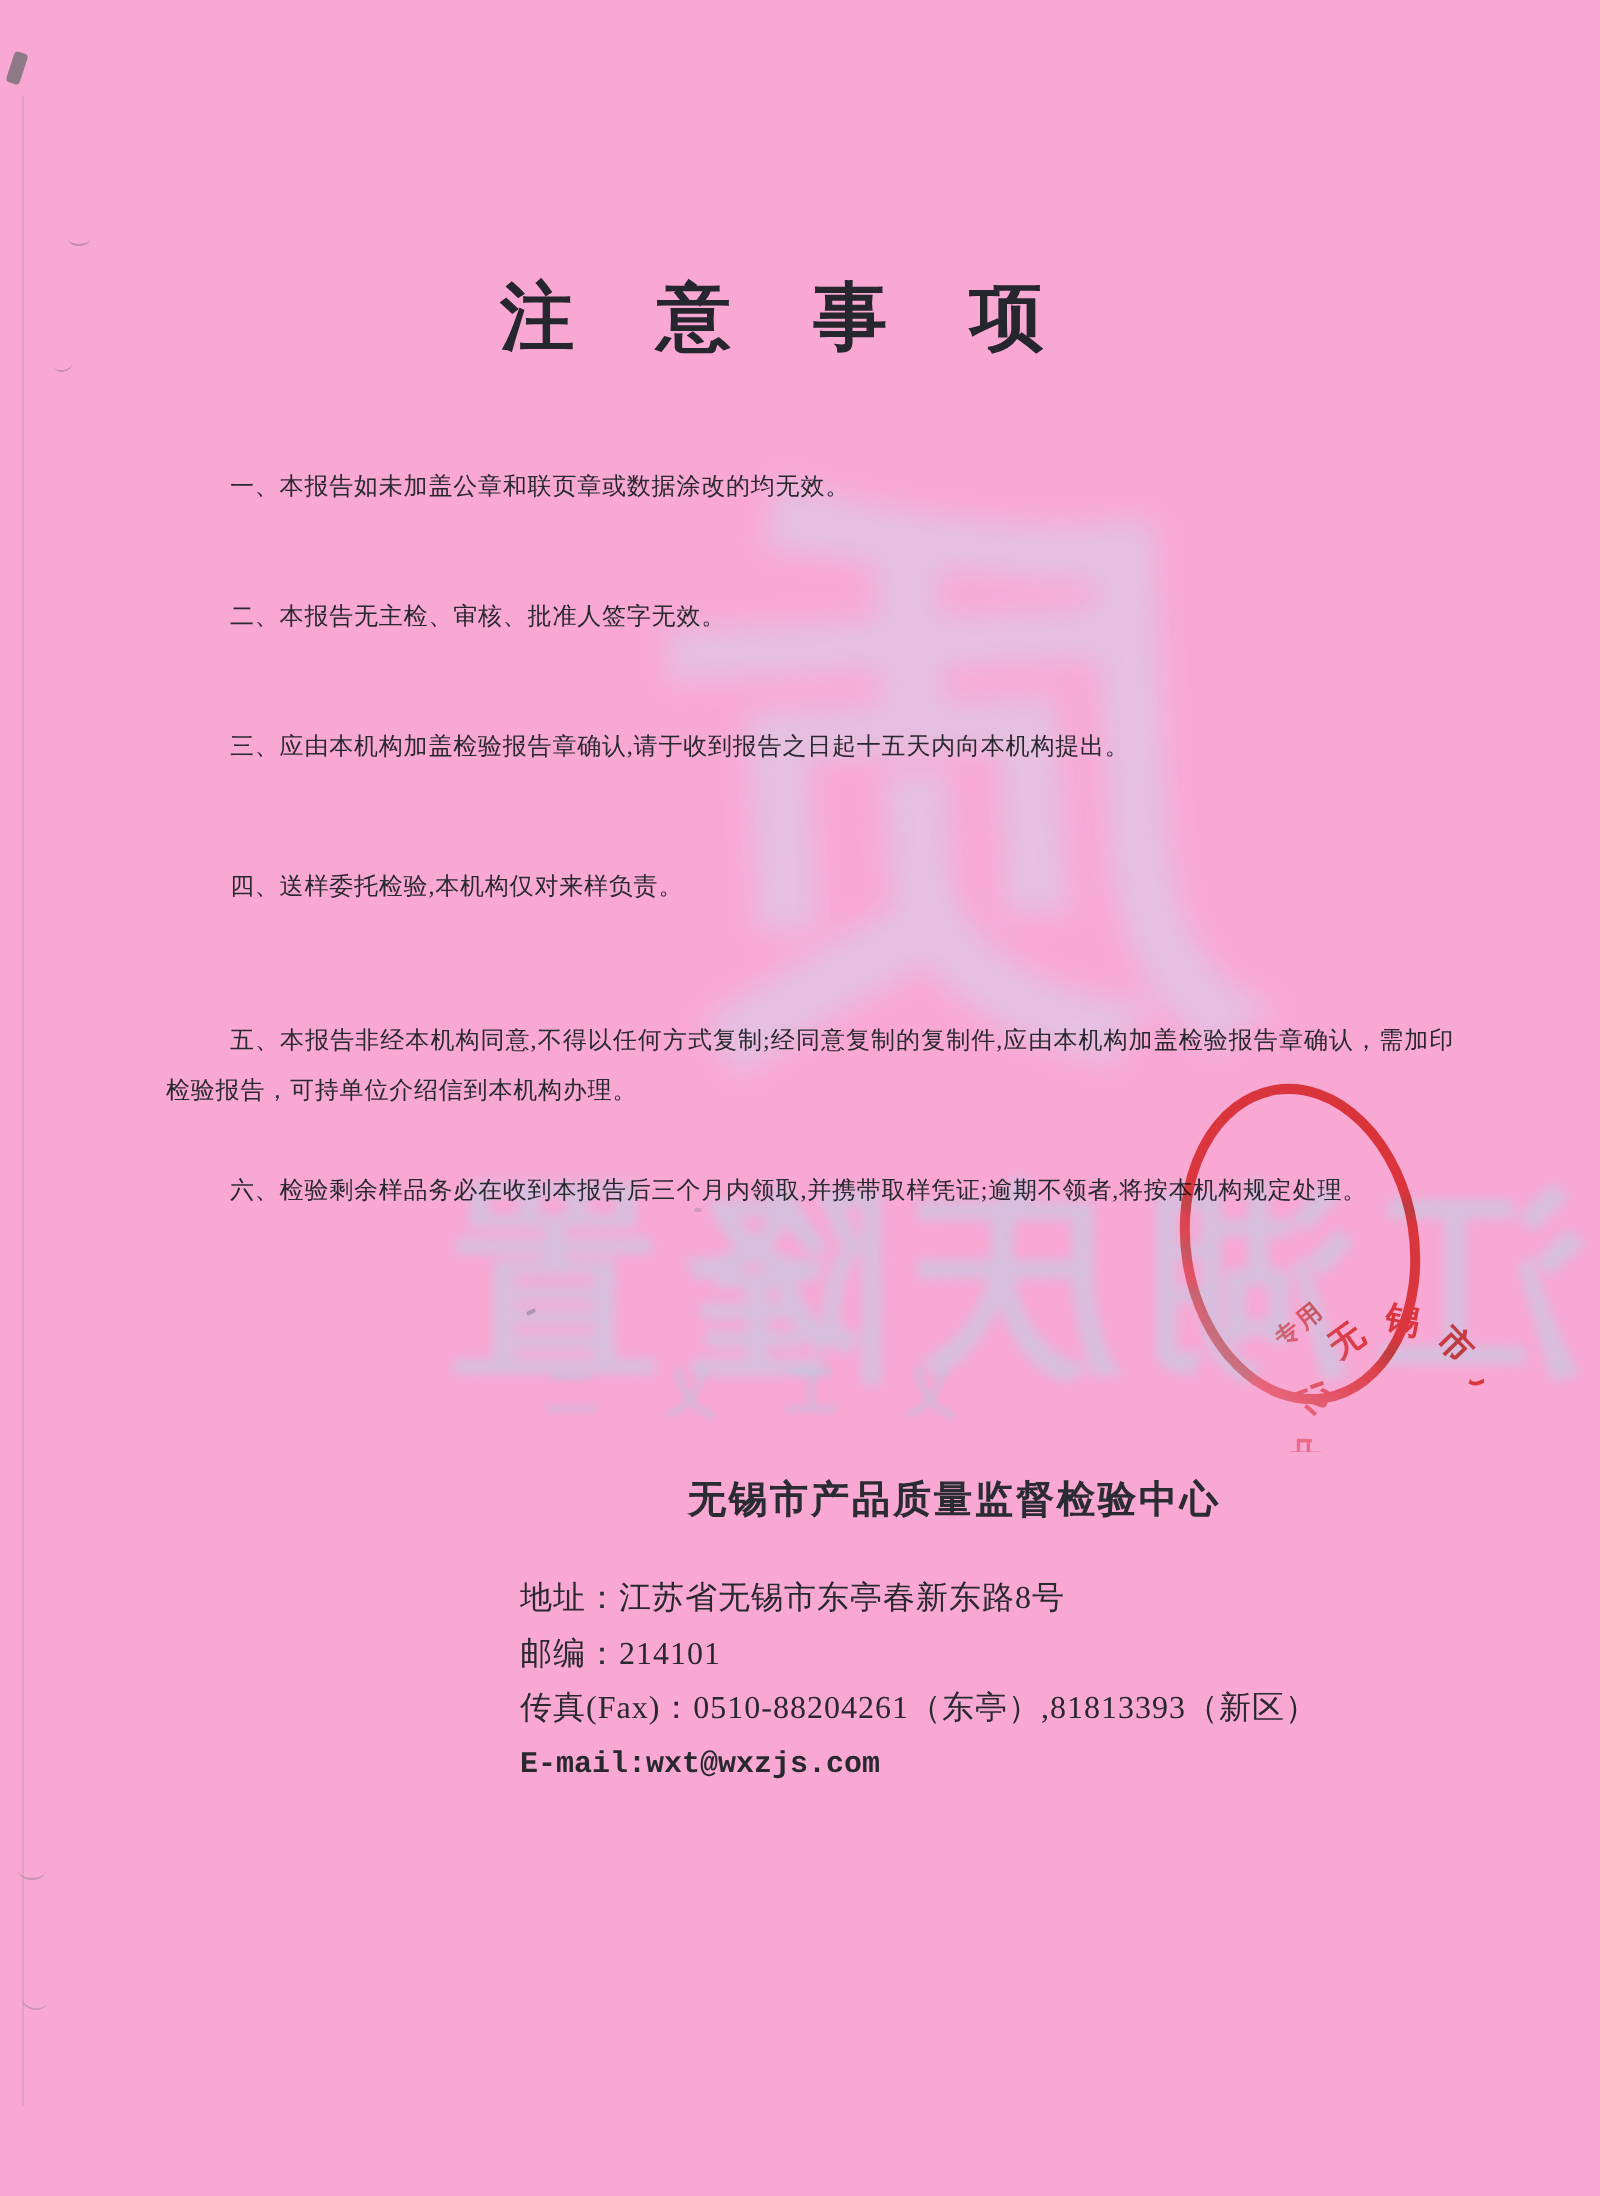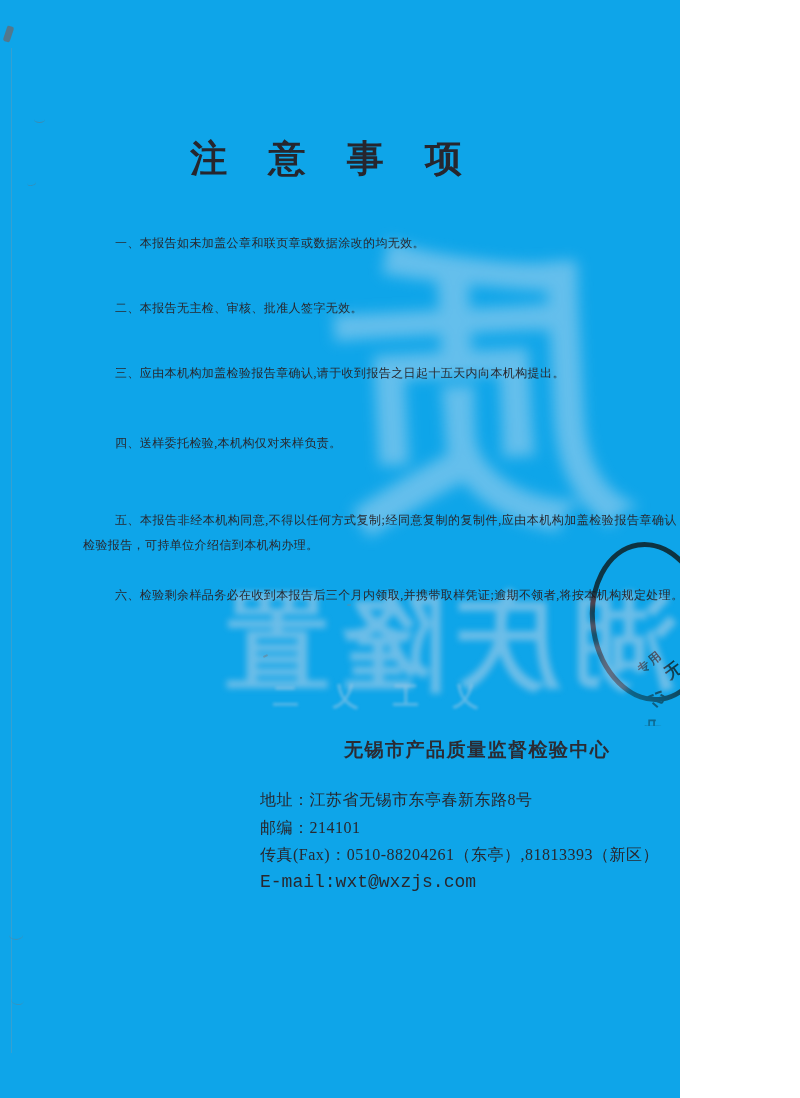--- a/index.html
+++ b/index.html
@@ -1,19 +1,19 @@
 <!DOCTYPE html>
 <html><head>
 <meta charset="utf-8">
 <style>
   html,body{margin:0;padding:0;background:#ffffff;}
   .page{
     position:relative;
-    width:680px;height:1098px;
-    background:#0ea5e9;
+    width:800px;height:1098px;
+    background:#f9a8d4;
     overflow:hidden;
     font-family:"Liberation Serif", serif;
     color:#2b2b33;
   }
   
   .wm{position:absolute;pointer-events:none;transform:scaleX(-1);font-weight:bold;
       font-family:"Liberation Serif",serif;white-space:nowrap;}
   .wm-center{
     left:330px;top:240px;font-size:300px;line-height:300px;
     color:rgba(203,222,239,0.45);filter:blur(7px);
@@ -57,21 +57,21 @@
     position:absolute;left:344px;top:737px;
     font-size:19px;letter-spacing:1.5px;font-weight:bold;
     color:#2b2b33;white-space:nowrap;
   }
   .contact{
     position:absolute;left:260px;top:786px;
     font-size:16px;line-height:27.5px;letter-spacing:0.5px;
     color:#28282f;
   }
   .contact .line{white-space:nowrap;}
-  .contact .email{font-family:"Liberation Mono", monospace;font-size:18px;letter-spacing:0;}
+  .contact .email{font-family:"Liberation Mono", monospace;font-size:15px;letter-spacing:0;font-weight:bold;}
   
   .stamp{
     position:absolute;left:558px;top:518px;width:184px;height:208px;
     mix-blend-mode:multiply;pointer-events:none;
   }
 </style>
 </head>
 <body>
 
 <div class="page">

